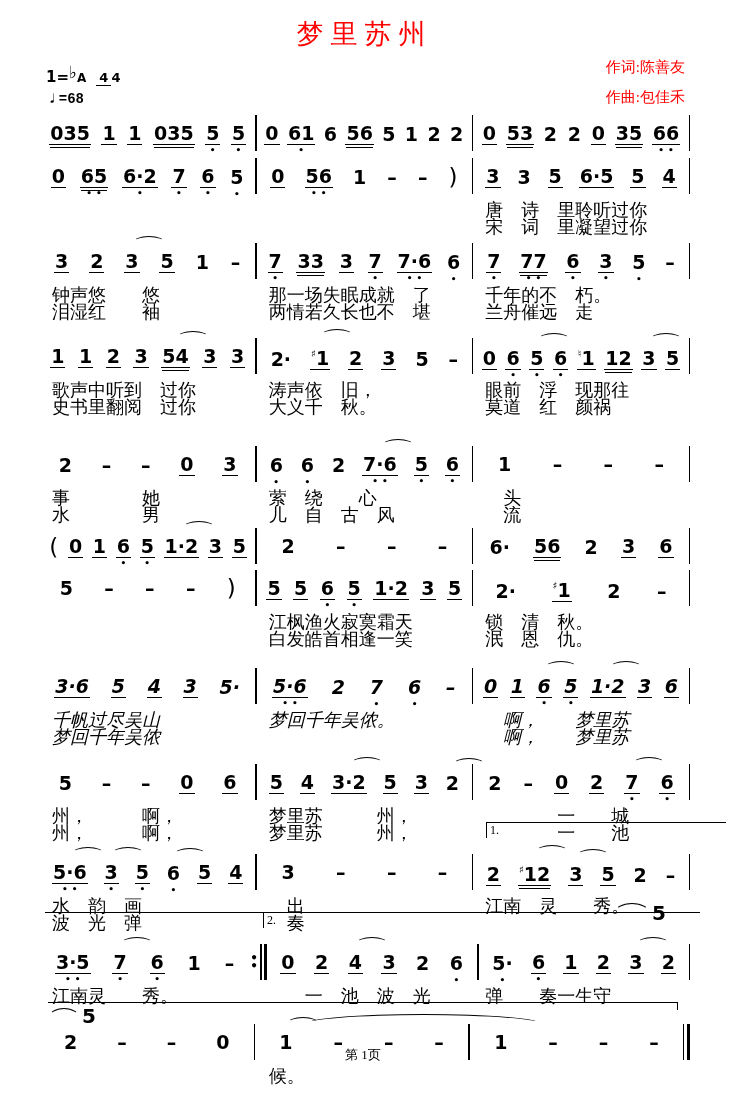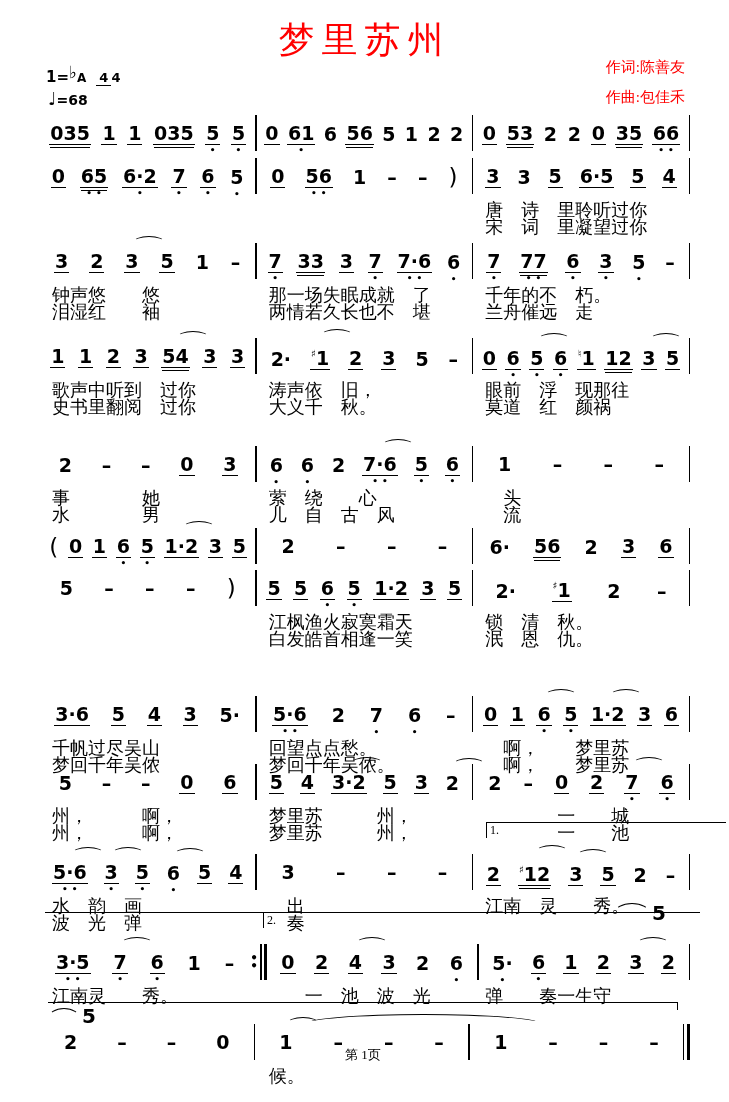--- a/index.html
+++ b/index.html
@@ -1,28 +1,28 @@
 <!DOCTYPE html>
 <html><head>
 <meta charset="utf-8">
 <style>
   html,body{margin:0;padding:0;background:#fff;}
   #page{position:relative;width:729px;height:1102px;background:#fff;overflow:hidden;
         font-family:"DejaVu Sans",sans-serif;color:#000;}
   
   .title{position:absolute;top:16px;left:0;width:100%;text-align:center;
-         font-family:"Liberation Serif",serif;font-size:36px;letter-spacing:7px;color:#ff0000;}
+         font-family:"Liberation Serif",serif;font-size:27px;letter-spacing:7px;color:#ff0000;}
   .credits{position:absolute;top:52px;right:44px;text-align:left;color:#ff0000;
            font-family:"Liberation Serif",serif;font-size:15px;line-height:30px;}
   .keysig{position:absolute;top:62px;left:46px;font-size:15px;font-weight:bold;}
   .keysig .flat{font-size:17px;vertical-align:4px;}
   .keysig .letter{font-size:12px;}
   .frac{display:inline-block;vertical-align:middle;text-align:center;font-size:13px;line-height:13px;margin-left:10px;}
   .frac .num{border-bottom:1px solid #000;padding:0 3px;}
-  .tempo{position:absolute;top:88px;left:48px;font-size:14px;font-weight:bold;}
+  .tempo{position:absolute;top:88px;left:48px;font-size:14px;font-weight:bold;font-family:Liberation Mono, monospace;}
   .tempo .qn{font-size:18px;}
   
   .system{position:absolute;left:40px;width:650px;}
   .notes-line{display:flex;align-items:center;}
   .m{flex:1;display:flex;justify-content:space-around;align-items:flex-end;padding:0 4px;}
   .note{position:relative;display:inline-block;font-size:19px;font-weight:bold;line-height:22px;padding:0 1px;}
   .note.u1{border-bottom:1.6px solid #000;}
   .note.u2{border-bottom:1.6px solid #000;}
   .note.u2::after{content:"";position:absolute;left:1px;right:1px;bottom:-4px;border-bottom:1.6px solid #000;}
   .note .acc{font-size:10px;vertical-align:8px;font-weight:bold;}
@@ -330,21 +330,21 @@
         </div>
         <div class="lyrics-line">
           <div class="ml"><div> </div><div> </div></div>
           <div style="width: 1.3px; flex: 0 0 auto;"></div>
           <div class="ml"><div>江枫渔火寂寞霜天</div><div>白发皓首相逢一笑</div></div>
           <div style="width: 1.3px; flex: 0 0 auto;"></div>
           <div class="ml"><div>锁　清　秋。</div><div>泯　恩　仇。</div></div>
           <div style="width: 1.3px; flex: 0 0 auto;"></div>
         </div>
       </div>
-      <div class="system" style="top: 696px;">
+      <div class="system" style="top: 668px; font-style: italic;">
         <div class="notes-line">
           <div class="m">
             <span class="note u1">3·6</span>
             <span class="note u1">5</span>
             <span class="note u1">4</span>
             <span class="note u1">3</span>
             <span class="note">5·</span>
           </div>
           <div class="barline"></div>
           <div class="m">
@@ -362,21 +362,21 @@
             <span class="note u1">5<span class="dots">•</span></span>
             <span class="note u1">1·2<span class="slur"></span></span>
             <span class="note u1">3</span>
             <span class="note u1">6</span>
           </div>
           <div class="barline"></div>
         </div>
         <div class="lyrics-line">
           <div class="ml"><div>千帆过尽吴山</div><div>梦回千年吴侬</div></div>
           <div style="width: 1.3px; flex: 0 0 auto;"></div>
-          <div class="ml"><div>回望点点愁。</div><div>梦回千年吴侬。</div></div>
+          <div class="ml"><div>梦回千年吴侬。</div></div>
           <div style="width: 1.3px; flex: 0 0 auto;"></div>
           <div class="ml"><div>　啊，　　梦里苏</div><div>　啊，　　梦里苏</div></div>
           <div style="width: 1.3px; flex: 0 0 auto;"></div>
         </div>
       </div>
       <div class="system" style="top: 764px;">
         <div class="notes-line">
           <div class="m">
             <span class="note">5</span>
             <span class="note dash">–</span>

